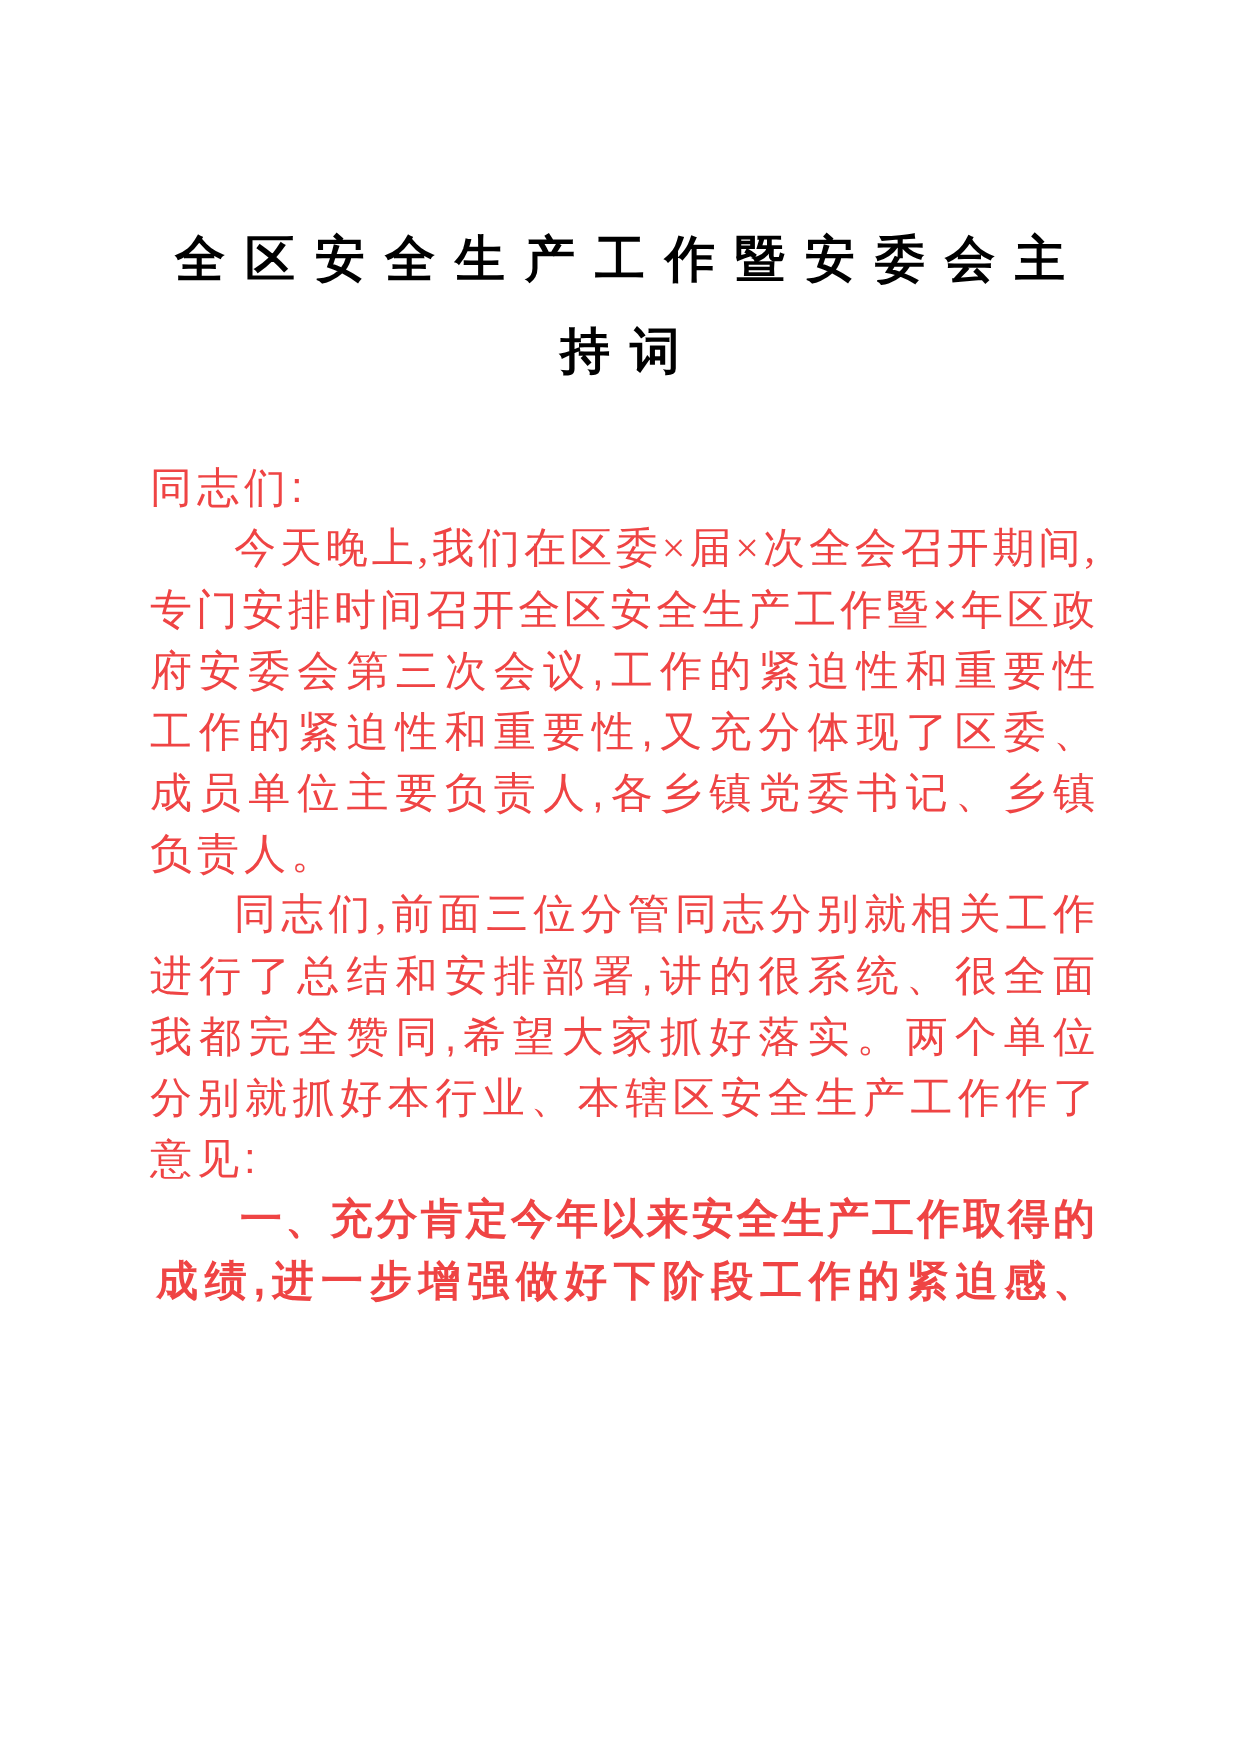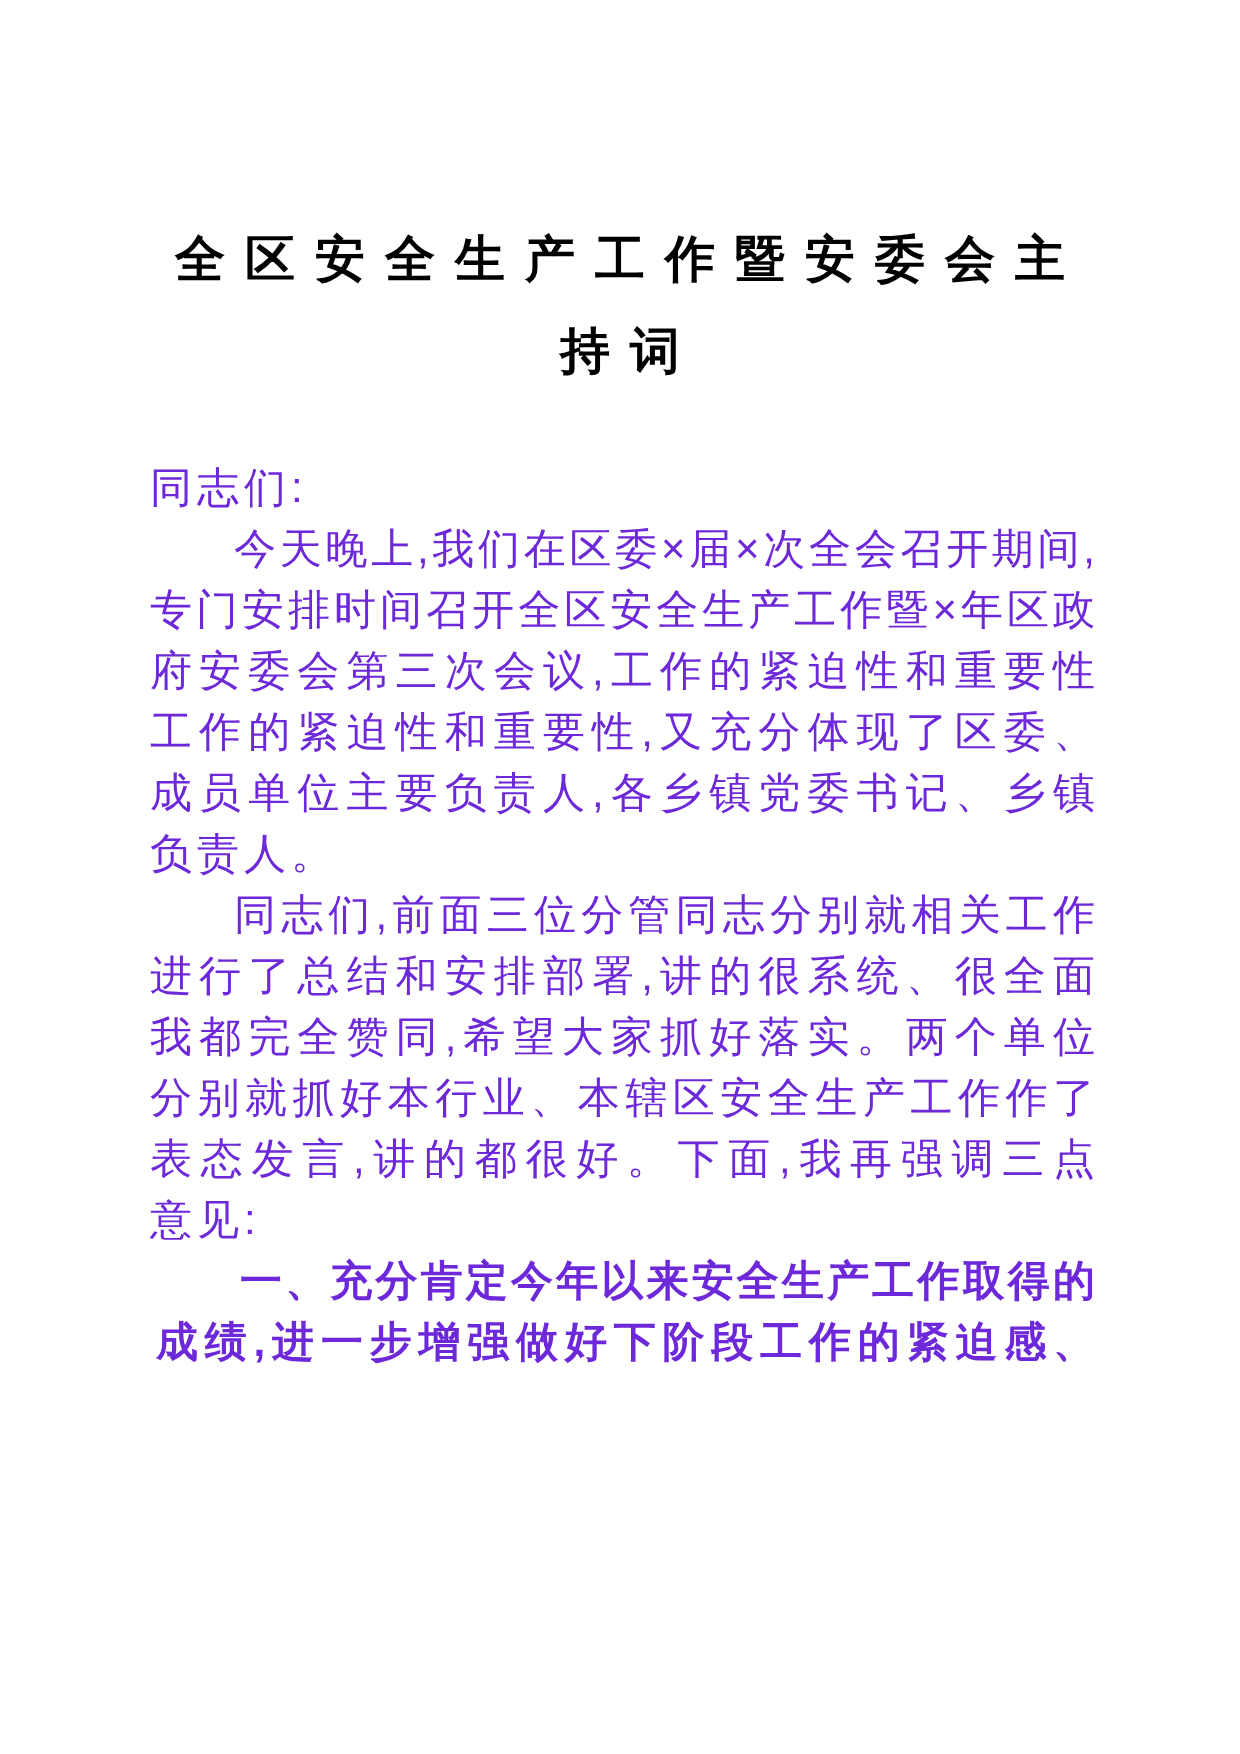--- a/index.html
+++ b/index.html
@@ -30,33 +30,34 @@
     white-space: nowrap;
   }
   .doc-body {
     margin-top: 60px;
     margin-left: 150px;
     width: 945px;
   }
   .line {
     font-size: 42px;
     line-height: 61px;
-    color: #6d28d9;
+    color: #ef4444;
     text-align: justify;
     text-align-last: justify;
     text-justify: inter-character;
     white-space: normal;
   }
   .line.short {
     text-align: left;
     text-align-last: left;
     letter-spacing: 5px;
   }
   .line.indent {
     text-indent: 84px;
+    font-family: Liberation Serif, serif;
   }
   .line.bold {
     font-weight: bold;
     margin-left: 6px;
   }
 </style>
 </head>
 <body>
 
 <div class="page">
@@ -69,18 +70,17 @@
       <div class="line indent">今天晚上,我们在区委×届×次全会召开期间,</div>
       <div class="line">专门安排时间召开全区安全生产工作暨×年区政</div>
       <div class="line">府安委会第三次会议,工作的紧迫性和重要性</div>
       <div class="line">工作的紧迫性和重要性,又充分体现了区委、</div>
       <div class="line">成员单位主要负责人,各乡镇党委书记、乡镇</div>
       <div class="line short">负责人。</div>
       <div class="line indent">同志们,前面三位分管同志分别就相关工作</div>
       <div class="line">进行了总结和安排部署,讲的很系统、很全面</div>
       <div class="line">我都完全赞同,希望大家抓好落实。两个单位</div>
       <div class="line">分别就抓好本行业、本辖区安全生产工作作了</div>
-      <div class="line">表态发言,讲的都很好。下面,我再强调三点</div>
       <div class="line short">意见:</div>
       <div class="line indent bold">一、充分肯定今年以来安全生产工作取得的</div>
       <div class="line bold">成绩,进一步增强做好下阶段工作的紧迫感、</div>
     </div>
 </div>
 
 </body></html>

